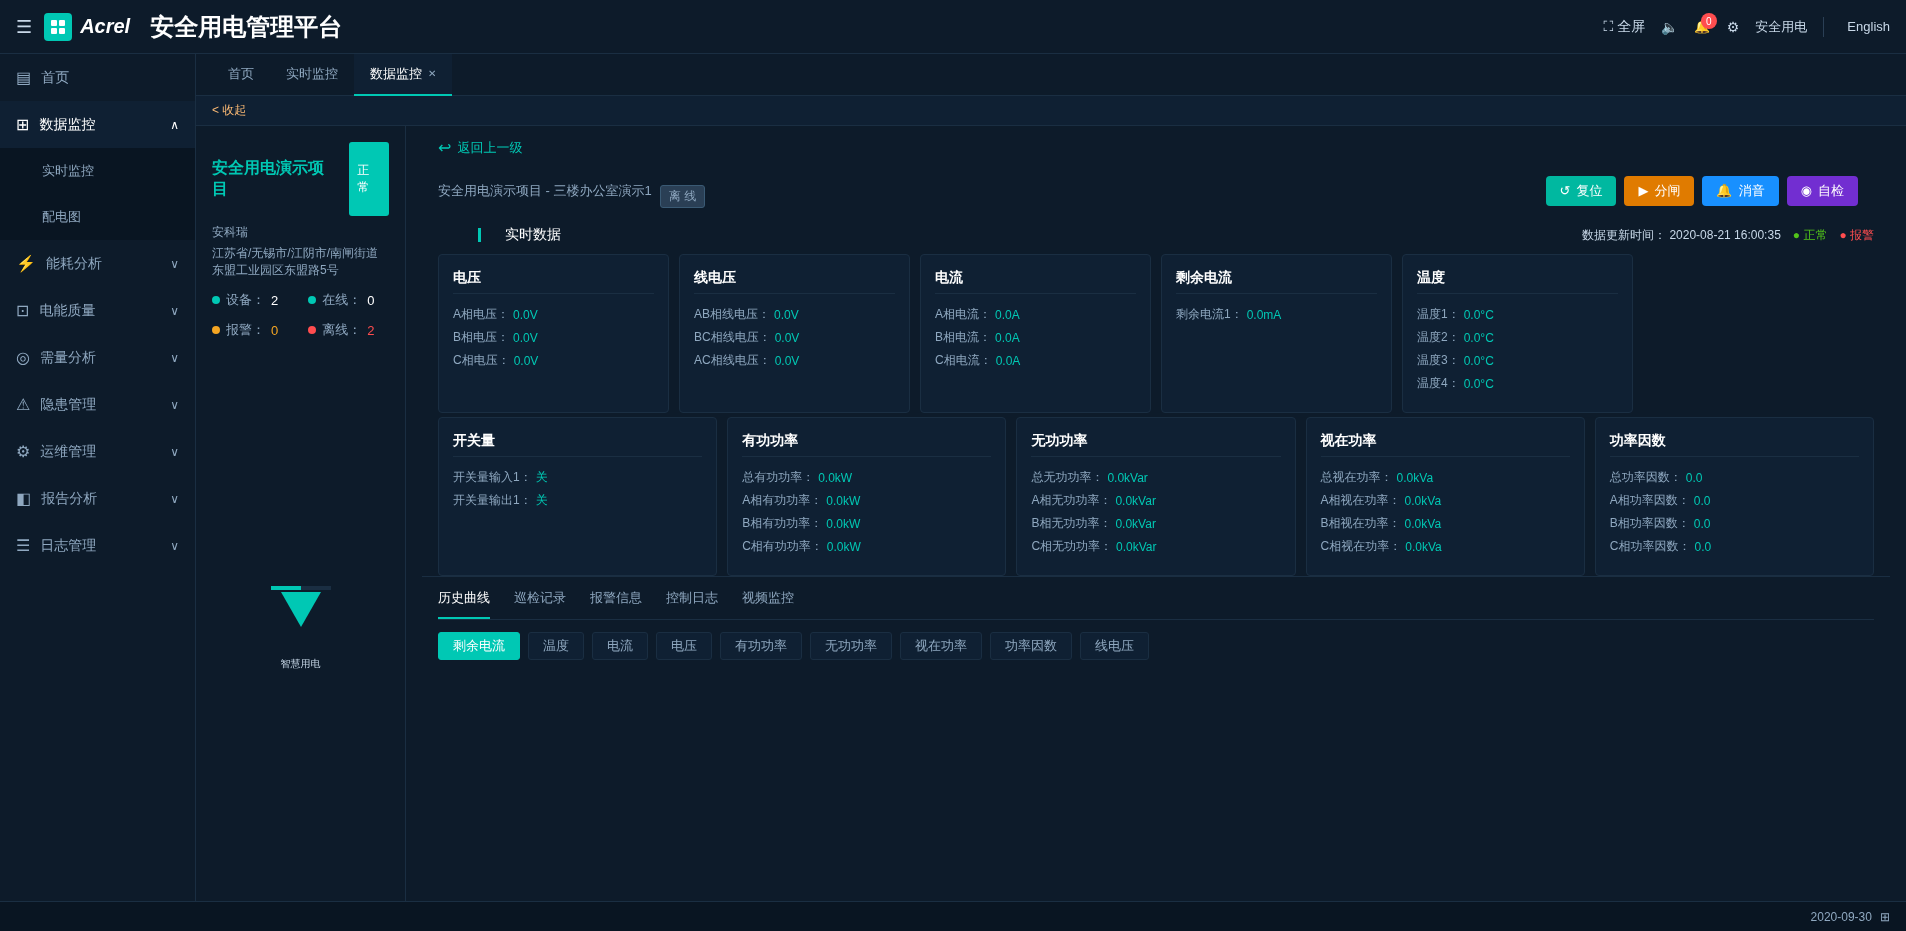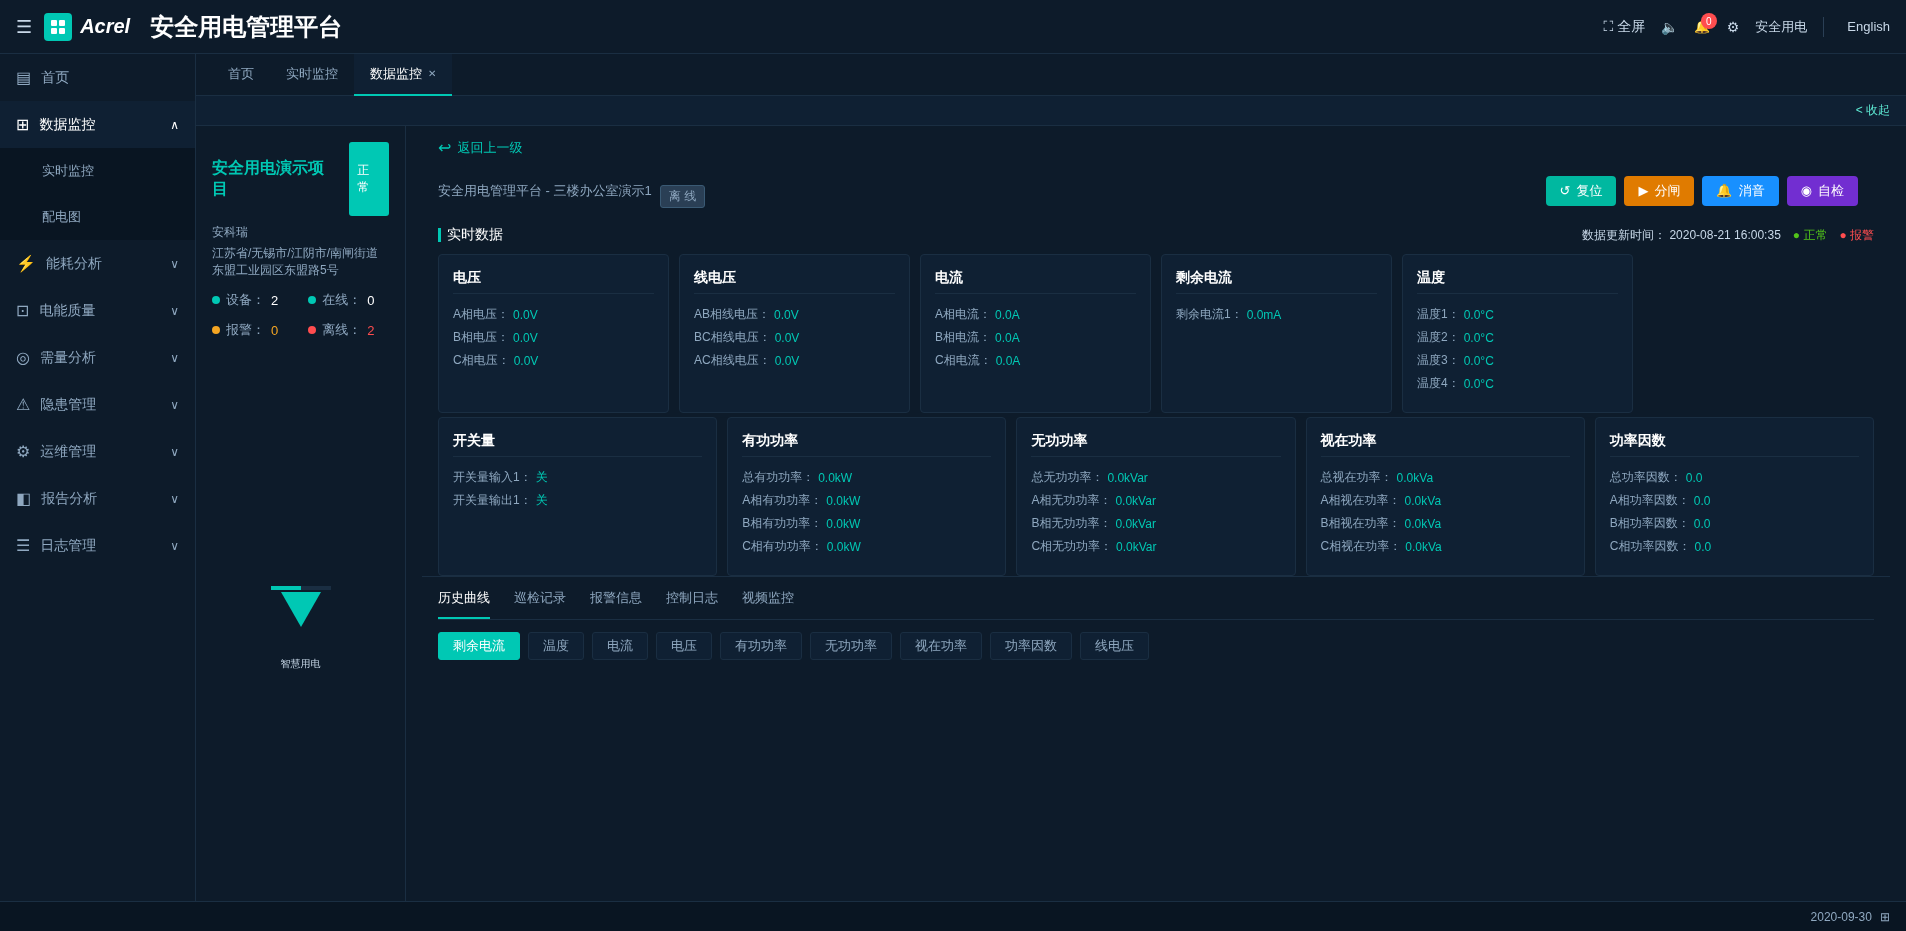--- a/index.html
+++ b/index.html
@@ -37,42 +37,42 @@
     
     .tabs { display: flex; align-items: center; background: #0d1b2a; border-bottom: 1px solid #1a2e42; padding: 0 16px; height: 42px; flex-shrink: 0; }
     .tab { padding: 0 16px; height: 42px; display: flex; align-items: center; cursor: pointer; color: #8fa8c0; font-size: 13px; border-bottom: 2px solid transparent; gap: 6px; }
     .tab.active { color: #ffffff; border-bottom: 2px solid #00c8b4; background: #0f2033; }
     .tab .close-btn { font-size: 10px; cursor: pointer; color: #8fa8c0; }
 
     
     .page-content { flex: 1; overflow-y: auto; padding: 0; display: flex; flex-direction: column; }
 
     
-    .collapse-bar { background: #0f2033; padding: 6px 16px; text-align: right; font-size: 12px; color: #5eead4; cursor: pointer; border-bottom: 1px solid #1a2e42; flex-shrink: 0; }
+    .collapse-bar { background: #0f2033; padding: 6px 16px; font-size: 12px; color: #fdba74; cursor: pointer; border-bottom: 1px solid #1a2e42; flex-shrink: 0; }
     .device-title { display: flex; align-items: center; gap: 10px; margin-bottom: 8px; }
     .device-name { color: #00c8b4; font-size: 16px; font-weight: 600; }
     .status-badge { background: #00c8b4; color: #fff; padding: 20px 8px; border-radius: 3px; font-size: 12px; }
     .device-meta { color: #8fa8c0; font-size: 12px; margin-top: 4px; }
     .device-stats { display: flex; gap: 30px; margin-top: 12px; }
     .stat-item { display: flex; align-items: center; gap: 6px; font-size: 13px; }
     .dot { width: 8px; height: 8px; border-radius: 50%; }
     .dot-blue { background: #00c8b4; }
     .dot-yellow { background: #f5a623; }
     .dot-red { background: #ff4d4f; }
     .stat-label { color: #8fa8c0; }
     .stat-value { color: #ffffff; }
     .smart-label { font-size: 10px; margin-top: 22px; }
 
     
     .right-panel { flex: 1; padding: 0 16px 16px 16px; overflow-y: auto; }
 
     
     .main-split { display: flex; flex: 1; overflow: hidden; }
     .left-panel { width: 210px; flex-shrink: 0; background: #0d1b2a; border-right: 1px solid #1a2e42; display: flex; flex-direction: column; }
-    .section-title { display: flex; align-items: center; gap: 6px; font-size: 14px; color: #ffffff; }
+    .section-title { display: flex; align-items: center; gap: 24px; font-size: 14px; color: #ffffff; margin-left: 40px; }
     .section-title-icon { width: 3px; height: 14px; background: #00c8b4; }
     .status-normal { color: #52c41a; }
     .status-alarm { color: #ff4d4f; }
 
     
     .back-btn { display: flex; align-items: center; gap: 6px; color: #00c8b4; font-size: 13px; cursor: pointer; padding: 12px 16px 8px 16px; }
     .back-arrow { font-size: 16px; }
     .breadcrumb { padding: 6px 16px 12px 16px; font-size: 13px; color: #8fa8c0; display: flex; align-items: center; gap: 8px; }
     .offline-badge { background: #2a3f55; color: #8fa8c0; padding: 2px 8px; border-radius: 3px; font-size: 12px; border: 1px solid #3a5a74; }
 
@@ -286,21 +286,21 @@
 
           <div class="device-header-row">
             <div class="back-btn">
               <span class="back-arrow">↩</span>
               <span>返回上一级</span>
             </div>
           </div>
 
           <div style="display:flex; align-items:center; padding: 0 16px 10px 16px;">
             <span class="breadcrumb" style="padding:0;">
-              <span>安全用电管理平台 - 三楼办公室演示1</span>
+              <span>安全用电演示项目 - 三楼办公室演示1</span>
             </span>
             <span class="offline-badge" style="margin-left:8px;margin-top:12px;">离 线</span>
             <div class="action-buttons">
               <button class="btn-action btn-reset">
                 <span>↺</span>
                 <span>复位</span>
               </button>
               <button class="btn-action btn-alarm">
                 <span>▶</span>
                 <span>分闸</span>

